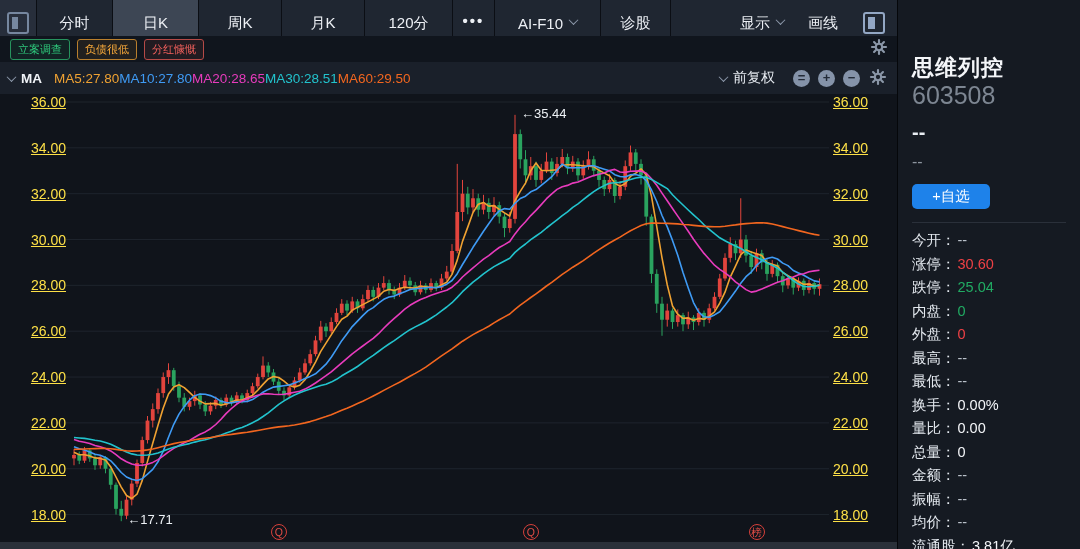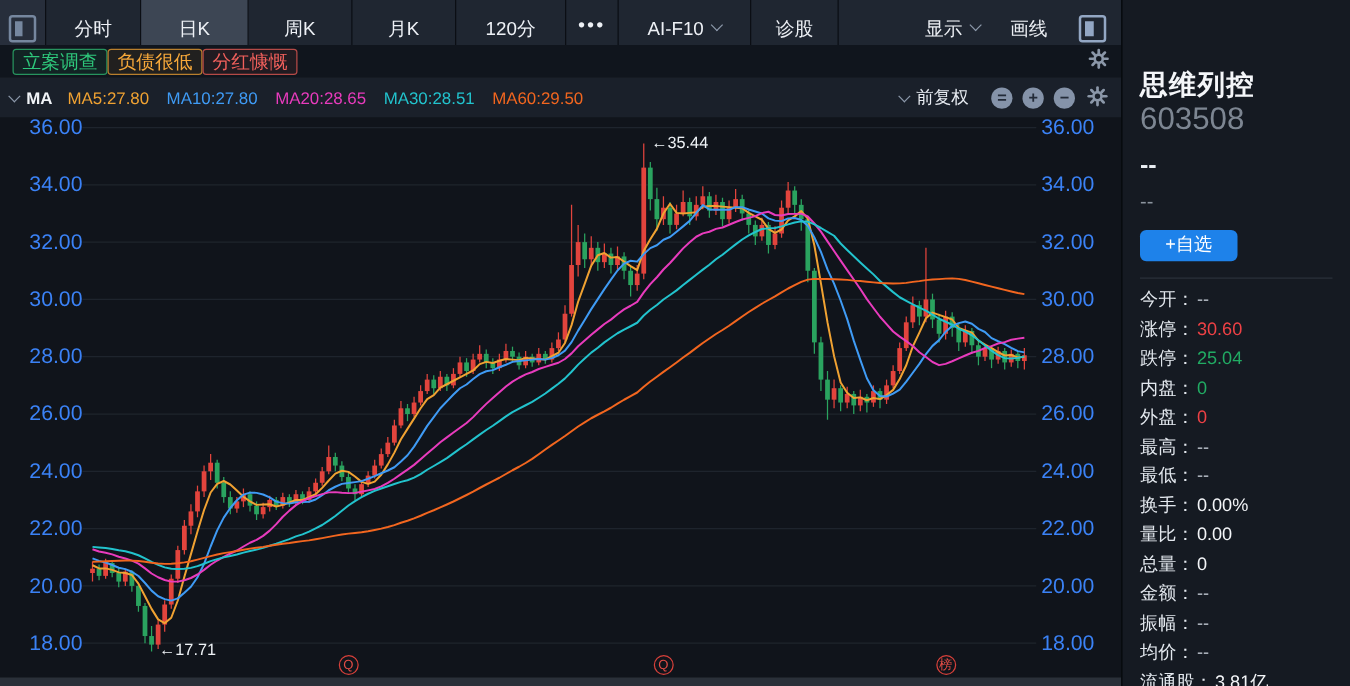--- a/index.html
+++ b/index.html
@@ -16,39 +16,39 @@
   .tb-spacer { flex:1; border-right:none; }
   .dots { letter-spacing:2px; font-weight:bold; font-size:15px; padding-bottom:6px; }
   .chev { display:inline-block; width:7px; height:7px; border-right:1.7px solid #8d99ab; border-bottom:1.7px solid #8d99ab; transform:rotate(45deg) translate(-1px,-1px); margin-left:7px; margin-top:-4px; }
   .panel-icon { width:22px; height:22px; border:2px solid #76879f; border-radius:3px; position:relative; }
   .panel-icon::after { content:""; position:absolute; left:3px; top:3px; width:6px; height:12px; background:#76879f; }
   .panel-icon.bright { border-color:#93a7c4; }
   .panel-icon.bright::after { background:#93a7c4; width:7px; }
 
   
   .tagsrow { position:absolute; left:0; top:36px; width:897px; height:26px; background:#10151d; display:flex; align-items:center; padding-left:10px; }
-  .tag { height:21px; line-height:19px; padding:0 7px; border-radius:3px; font-size:15px; border:1px solid; cursor:pointer; }
+  .tag { height:21px; line-height:19px; padding:0 7px; border-radius:3px; font-size:11px; margin-right:7px; border:1px solid; cursor:pointer; }
   .tag.green { color:#2ec77b; border-color:#27935e; background:rgba(46,199,123,0.08); }
   .tag.orange { color:#f6a83a; border-color:#b97f2d; background:rgba(246,168,58,0.08); }
   .tag.red { color:#f2605c; border-color:#b54a47; background:rgba(242,96,92,0.08); }
 
   
   .marow { position:absolute; left:0; top:62px; width:897px; height:32px; background:#1a202a; display:flex; align-items:center; font-size:13.5px; padding:0 10px 0 8px; }
   .marow .chev { margin:0 6px 0 0; }
   .ma-title { color:#f0f3f7; font-weight:bold; margin-right:12px; }
-  .ma-item { margin-right:14px; }
+  .ma-item { }
   .ma5 { color:#f0a232; } .ma10 { color:#3f9bf5; } .ma20 { color:#e83bbd; } .ma30 { color:#22c3cd; } .ma60 { color:#f2661f; }
   .ma-right { margin-left:auto; display:flex; align-items:center; }
   .fuquan { color:#e9edf3; font-size:14px; margin-right:10px; }
   .cbtn { width:17px; height:17px; border-radius:50%; background:#8593a9; color:#232b38; font-size:13px; font-weight:bold; line-height:16px; text-align:center; margin-left:8px; cursor:pointer; }
   .gear { margin-left:9px; cursor:pointer; }
 
   
   .chart { position:absolute; left:0; top:94px; width:897px; height:448px; background:#10141b; }
-  .axis-label { position:absolute; font-size:17px; color:#3b82f6; width:58px; height:18px; line-height:18px; }
+  .axis-label { position:absolute; font-size:14px; color:#fde047; width:58px; height:18px; line-height:18px;text-decoration:underline; }
   .axis-label.left { left:8px; text-align:right; }
   .axis-label.right { left:833px; text-align:left; }
   .annot { position:absolute; color:#eef2f6; font-size:13px; white-space:nowrap; }
   .marker { position:absolute; width:16px; height:16px; border:1px solid #d6403a; border-radius:50%; color:#e24d46; font-size:10.5px; line-height:14px; text-align:center; cursor:pointer; }
   .bottomstrip { position:absolute; left:0; top:542px; width:897px; height:7px; background:#2a3039; }
 
   
   .sidebar { position:absolute; left:897px; top:0; width:183px; height:549px; background:#151a22; border-left:1px solid #05070a; padding:6px 0 0 14px; }
   .sb-name { color:#f4f6f9; font-size:22px; font-weight:bold; letter-spacing:1px; line-height:28px;margin-top:48px; }
   .sb-code { color:#7d8692; font-size:25px; line-height:26px; }

